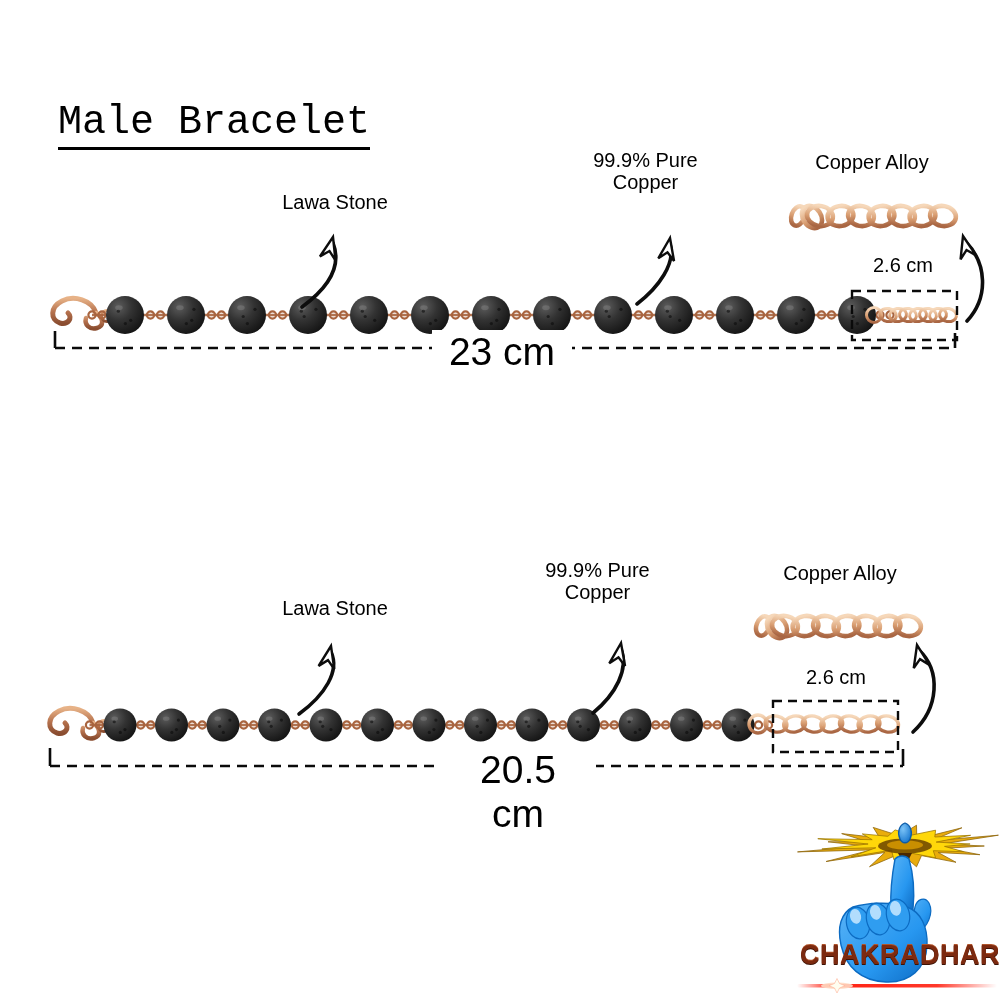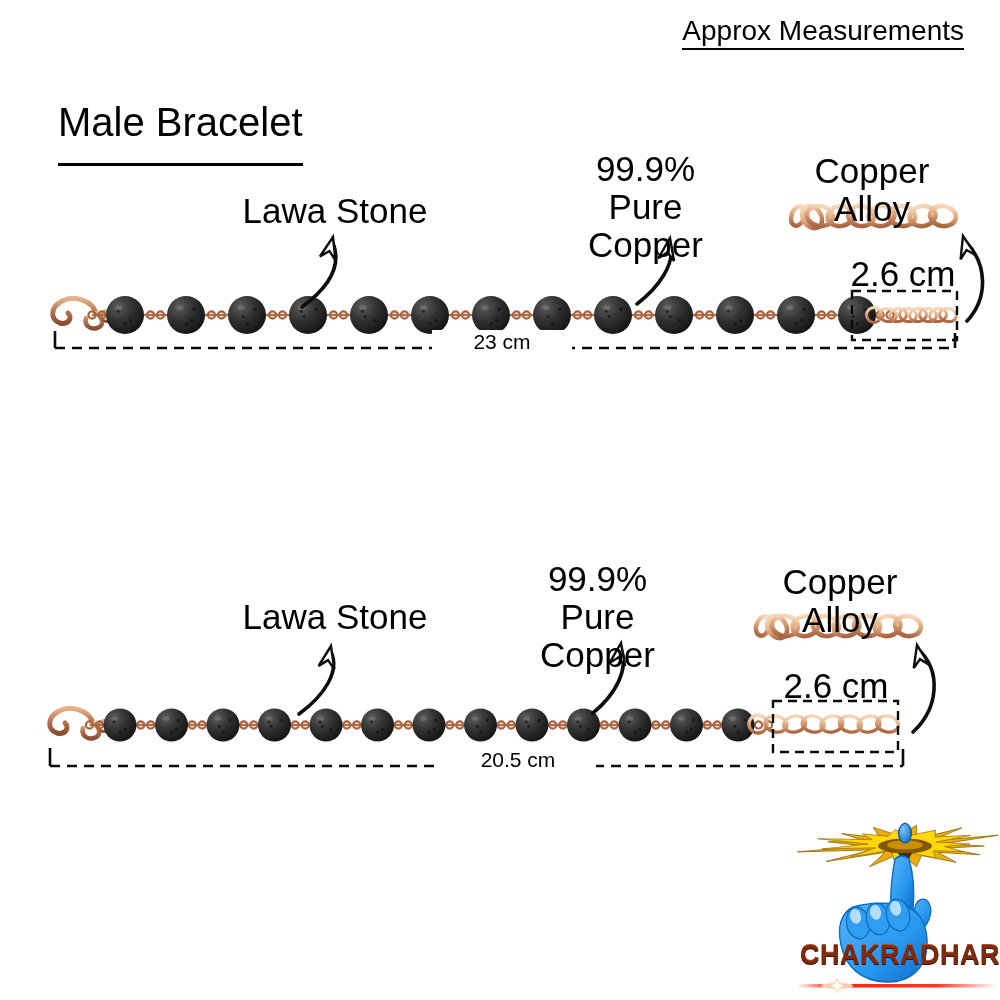--- a/index.html
+++ b/index.html
@@ -1,33 +1,33 @@
 <!DOCTYPE html>
 <html><head>
 <meta charset="utf-8">
 <style>
   html,body{margin:0;padding:0;background:#fff;}
   .canvas{position:relative;width:1000px;height:1000px;background:#fff;overflow:hidden;
           font-family:"Liberation Sans",sans-serif;color:#000;}
   .gfx{position:absolute;left:0;top:0;}
   .txt{position:absolute;white-space:pre-line;}
   .title-note{top:15px;right:36px;font-size:28px;border-bottom:2px solid #000;padding-bottom:1px;}
-  .heading{font-size:40px;border-bottom:3px solid #000;padding-bottom:18px;}
+  .heading{font-size:40px;border-bottom:3px solid #000;padding-bottom:2px;font-family:Liberation Mono, monospace;}
   .h-male{left:58px;top:100px;}
   .h-female{left:55px;top:505px;}
-  .lbl{font-size:35px;text-align:center;line-height:1.08;}
+  .lbl{font-size:20px;text-align:center;line-height:1.08;}
   .m-lawa{left:240px;top:192px;width:190px;}
   .m-copper{left:563px;top:150px;width:165px;}
   .m-alloy{left:782px;top:152px;width:180px;}
   .m-ext{left:848px;top:255px;width:110px;}
   .f-lawa{left:240px;top:598px;width:190px;}
   .f-copper{left:515px;top:560px;width:165px;}
   .f-alloy{left:750px;top:563px;width:180px;}
   .f-ext{left:781px;top:667px;width:110px;}
-  .measure{font-size:21px;text-align:center;background:#fff;padding:0 10px;}
+  .measure{font-size:39px;text-align:center;background:#fff;padding:0 10px;}
   .m-len{left:432px;top:330px;width:120px;}
   .f-len{left:440px;top:748px;width:136px;}
   .brand-name{left:800px;top:940px;width:190px;text-align:center;font-size:27px;font-weight:bold;
     letter-spacing:.5px;color:#7c2a10;text-shadow:0 1px 0 #3c1205,0 -1px 0 #b0542a;}
 </style>
 </head>
 <body>
 
 <div class="canvas">
 
@@ -356,21 +356,20 @@
           </g>
       </g>
       <g>
         <rect x="2" y="169" width="200" height="3.5" rx="1.7" fill="url(#flareGrad)"></rect>
         <ellipse cx="42" cy="170.7" rx="16" ry="3.2" fill="#ffd9c2" opacity="0.9"></ellipse>
         <path d="M42,163.5 L44.5,168.5 L50,170.7 L44.5,173 L42,178 L39.5,173 L34,170.7 L39.5,168.5 Z" fill="#fffef0" stroke="#ffb199" stroke-width="0.6"></path>
       </g>
     </g>
   </svg>
 
-  <div class="txt title-note">Approx Measurements</div>
 
   <div class="txt heading h-male">Male Bracelet</div>
   <div class="txt lbl m-lawa">Lawa Stone</div>
   <div class="txt lbl m-copper">99.9% Pure Copper</div>
   <div class="txt lbl m-alloy">Copper Alloy</div>
   <div class="txt lbl m-ext">2.6 cm</div>
   <div class="txt measure m-len">23 cm</div>
 
   <div class="txt lbl f-lawa">Lawa Stone</div>
   <div class="txt lbl f-copper">99.9% Pure Copper</div>

